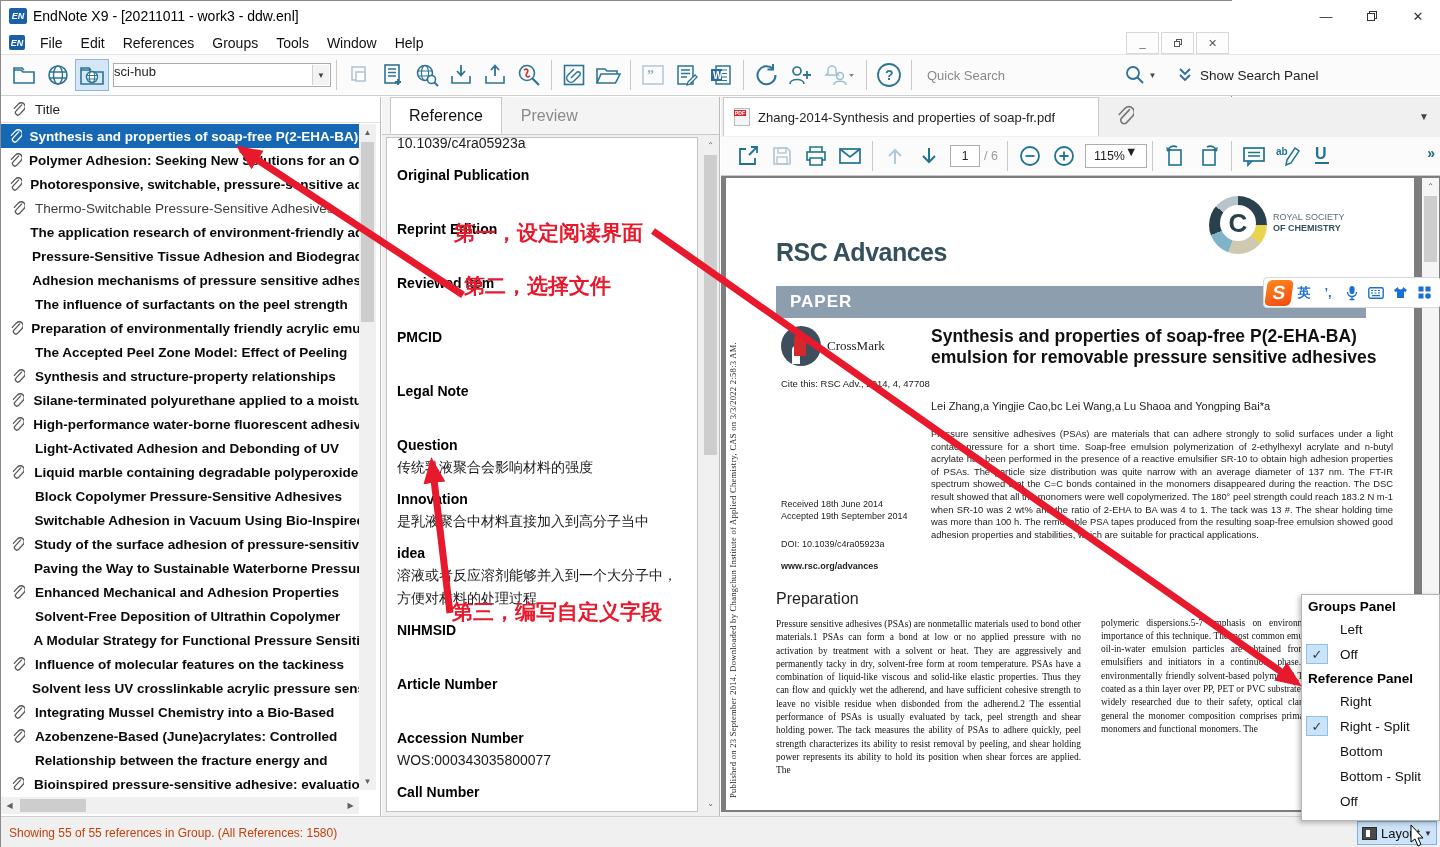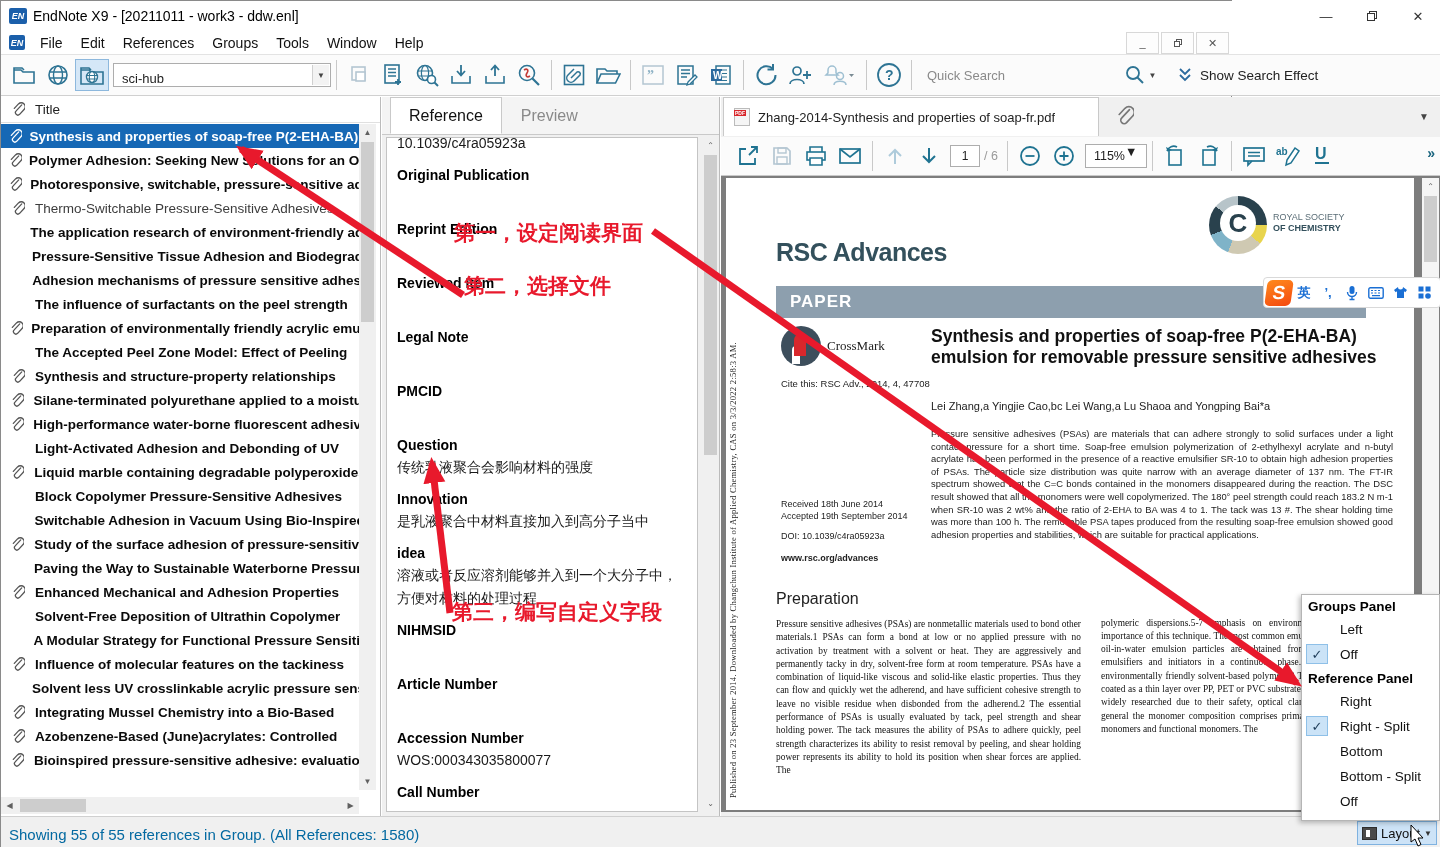--- a/index.html
+++ b/index.html
@@ -25,21 +25,21 @@
   .child-ctl > div { width:33px; height:22px; border:1px solid #d8d8d8; background:#fdfdfd; color:#555; font-size:11px; display:flex; align-items:center; justify-content:center; }
   .restore-sm { position:relative; width:8px; height:8px; }
   .restore-sm i { position:absolute; border:1px solid #555; width:6px; height:6px; background:#fff; }
   .restore-sm i:first-child{ left:2px; top:0;} .restore-sm i:last-child{ left:0; top:2px;}
 
   
   #toolbar { position:absolute; left:0; top:54px; width:1440px; height:41px; background:#fbfbfb; border-bottom:1px solid #d0d0d0; display:flex; align-items:center; }
   .tbtn { width:34px; height:32px; display:flex; align-items:center; justify-content:center; background:transparent; border:1px solid transparent; }
   .tbtn.active { background:#d5e7f7; border:1px solid #8db8dd; }
   .tsep { width:1px; height:30px; background:#c9c9c9; margin:0 5px; }
-  .combo { width:218px; height:24px; border:1px solid #adadad; background:#fff; display:flex; align-items:flex-end; font-size:13px; color:#222; padding-left:8px; position:relative; margin-left:4px;}
+  .combo { width:218px; height:24px; border:1px solid #adadad; background:#fff; display:flex; align-items:flex-start; font-size:13px; color:#222; position:relative; margin-left:4px;}
   .combo .arrow-box { position:absolute; right:1px; top:1px; width:17px; height:20px; background:#f3f3f3; border-left:1px solid #d0d0d0; display:flex; align-items:center; justify-content:center; font-size:8px; color:#444;}
   .qsearch { width:200px; height:26px; display:flex; align-items:center; font-size:13px; color:#8a8a8a; padding-left:10px; }
   .ssp { display:flex; align-items:center; gap:7px; font-size:13.5px; color:#222; margin-left:14px;}
 
   
   #leftpanel { position:absolute; left:0; top:96px; width:380px; height:719px; background:#fff; border-right:1px solid #bbb; }
   .list-head { display:flex; height:26px; align-items:center; border-bottom:1px solid #e0e0e0; font-size:13.5px; color:#222; }
   .clip-col { width:34px; display:flex; justify-content:center; }
   .list-rows { position:absolute; left:0; top:27px; width:358px; height:666px; overflow:hidden; }
   .list-row { display:flex; height:24px; align-items:center; font-size:13.5px; font-weight:bold; color:#0a0a0a; white-space:nowrap; }
@@ -95,30 +95,30 @@
   .viewlinks .vo { font-weight:bold; font-size:9px; }
   .crossmark { position:absolute; left:55px; top:148px; width:150px; }
   .cm-circle { width:40px; height:40px; border-radius:50%; background:#3d4e5c; position:relative; display:inline-block; vertical-align:middle;}
   .cm-circle::after { content:""; position:absolute; left:13px; top:8px; width:12px; height:22px; background:#d8272c; border-radius:6px 6px 0 0; box-shadow:-4px 10px 0 -2px #fff; }
   .cm-label { display:inline-block; vertical-align:middle; margin-left:6px; font-size:13px; color:#222; font-family:"Liberation Serif", serif;}
   .cite-line { position:absolute; left:55px; top:200px; font-size:9.5px; color:#222; }
   .paper-title { position:absolute; left:205px; top:148px; width:450px; font-size:17.5px; font-weight:bold; color:#111; line-height:21px; }
   .paper-authors { position:absolute; left:205px; top:222px; width:460px; font-size:11px; color:#222; }
   .paper-abstract { position:absolute; left:205px; top:250px; width:462px; font-size:9.4px; color:#222; text-align:justify; line-height:12.6px; }
   .meta-block { position:absolute; left:55px; top:320px; width:140px; font-size:9px; color:#222; line-height:12px;}
-  .meta-block .doi { margin-top:8px; }
+  .meta-block .doi { margin-top:16px; }
   .meta-block .web { margin-top:10px; font-weight:bold; }
   .intro-head { position:absolute; left:50px; top:412px; font-size:16px; color:#222; }
   .introcols { position:absolute; left:50px; top:440px; width:630px; height:190px; display:flex; gap:20px; overflow:hidden; }
   .introcols .col { width:305px; font-family:"Liberation Serif", serif; font-size:9.4px; line-height:13.3px; text-align:justify; color:#111; }
   .introcols .col2 { width:300px; margin-top:-28px; }
 
   
   #statusbar { position:absolute; left:0; top:815px; width:1440px; height:32px; background:#f0f0f0; border-top:1px solid #d0d0d0; }
-  #statusbar .stext { position:absolute; left:8px; top:9px; font-size:15px; color:#0369a1; }
+  #statusbar .stext { position:absolute; left:8px; top:9px; font-size:12px; color:#c2410c; }
   #layout-btn { position:absolute; right:4px; top:4px; width:80px; height:24px; background:#cde3f7; border:1px solid #7fb2e0; display:flex; align-items:center; font-size:13px; color:#111; }
   .layout-glyph { width:15px; height:13px; background:#4a4a4a; border:1px solid #2e2e2e; margin:0 4px 0 4px; position:relative;}
   .layout-glyph::after{ content:""; position:absolute; left:3px; top:2px; width:4px; height:7px; background:#fff;}
   #layout-btn .larrow { margin-left:4px; font-size:8px; color:#333;}
 
   
   #layout-menu { position:absolute; left:1300px; top:593px; width:139px; height:227px; background:#fff; border:1px solid #b5b5b5; box-shadow:-2px 2px 5px rgba(0,0,0,.25); z-index:50; }
   .menu-header { font-size:13.5px; font-weight:bold; color:#000; padding:4px 6px 3px 6px; }
   .menu-item { position:relative; font-size:13.5px; color:#111; padding:3px 6px 3px 38px; height:25px; display:flex; align-items:center;}
   .menu-check { position:absolute; left:4px; top:2px; width:22px; height:20px; background:#cbe3f7; border:1px solid #8ec0e8; display:flex; align-items:center; justify-content:center; font-size:13px; color:#1d3b57; }
@@ -311,21 +311,21 @@
       <svg class="icon" width="22" height="22" viewBox="0 0 22 22">
           <circle cx="9" cy="9" r="6" fill="none" stroke="#2e7494" stroke-width="1.8"></circle>
           <path d="M13.5 13.5 L19 19" stroke="#2e7494" stroke-width="2"></path>
         </svg>
       <span style="font-size:8px;color:#444;margin-left:3px">▼</span>
     </div>
     <div class="ssp">
       <svg class="icon" width="16" height="16" viewBox="0 0 16 16">
           <path d="M3 2 l5 5 5-5 M3 8 l5 5 5-5" fill="none" stroke="#2b6a9e" stroke-width="1.8"></path>
         </svg>
-      <span>Show Search Effect</span>
+      <span>Show Search Panel</span>
     </div>
   </div>
 
   <div id="leftpanel">
     <div class="list-head">
       <span class="clip-col">
         <svg class="icon" width="13" height="15" viewBox="0 0 14 16">
             <path d="M10.5 3 L4.5 9.5 a2.6 2.6 0 0 0 3.7 3.7 L13 8 a4.2 4.2 0 0 0-6-6 L2.5 6.8" fill="none" stroke="#555" stroke-width="1.4" stroke-linecap="round"></path>
           </svg>
       </span>
@@ -486,20 +486,24 @@
         </div>
         <div class="list-row">
           <span class="clip-col">
             <svg width="13" height="15" viewBox="0 0 14 16">
               <path d="M10.5 3 L4.5 9.5 a2.6 2.6 0 0 0 3.7 3.7 L13 8 a4.2 4.2 0 0 0-6-6 L2.5 6.8" fill="none" stroke="#555" stroke-width="1.4" stroke-linecap="round"></path>
             </svg>
           </span>
           <span class="row-title">Azobenzene-Based (June)acrylates: Controlled</span>
         </div>
         <div class="list-row">
+          <span class="clip-col"></span>
+          <span class="row-title">Relationship between the fracture energy and</span>
+        </div>
+        <div class="list-row">
           <span class="clip-col">
             <svg width="13" height="15" viewBox="0 0 14 16">
               <path d="M10.5 3 L4.5 9.5 a2.6 2.6 0 0 0 3.7 3.7 L13 8 a4.2 4.2 0 0 0-6-6 L2.5 6.8" fill="none" stroke="#555" stroke-width="1.4" stroke-linecap="round"></path>
             </svg>
           </span>
           <span class="row-title">Bioinspired pressure-sensitive adhesive: evaluation</span>
         </div>
       </div>
 
     <div class="vscroll" style="top:27px; height:666px; right:4px;">
@@ -532,25 +536,25 @@
           </div>
           <div class="field">
             <div class="field-label">Reprint Edition</div>
             <div class="field-value"></div>
           </div>
           <div class="field">
             <div class="field-label">Reviewed Item</div>
             <div class="field-value"></div>
           </div>
           <div class="field">
+            <div class="field-label">PMCID</div>
+            <div class="field-value"></div>
+          </div>
+          <div class="field">
             <div class="field-label">Legal Note</div>
-            <div class="field-value"></div>
-          </div>
-          <div class="field">
-            <div class="field-label">PMCID</div>
             <div class="field-value"></div>
           </div>
           <div class="field">
             <div class="field-label">Question</div>
             <div class="field-value">传统乳液聚合会影响材料的强度</div>
           </div>
           <div class="field">
             <div class="field-label">Innovation</div>
             <div class="field-value">是乳液聚合中材料直接加入到高分子当中</div>
           </div>

